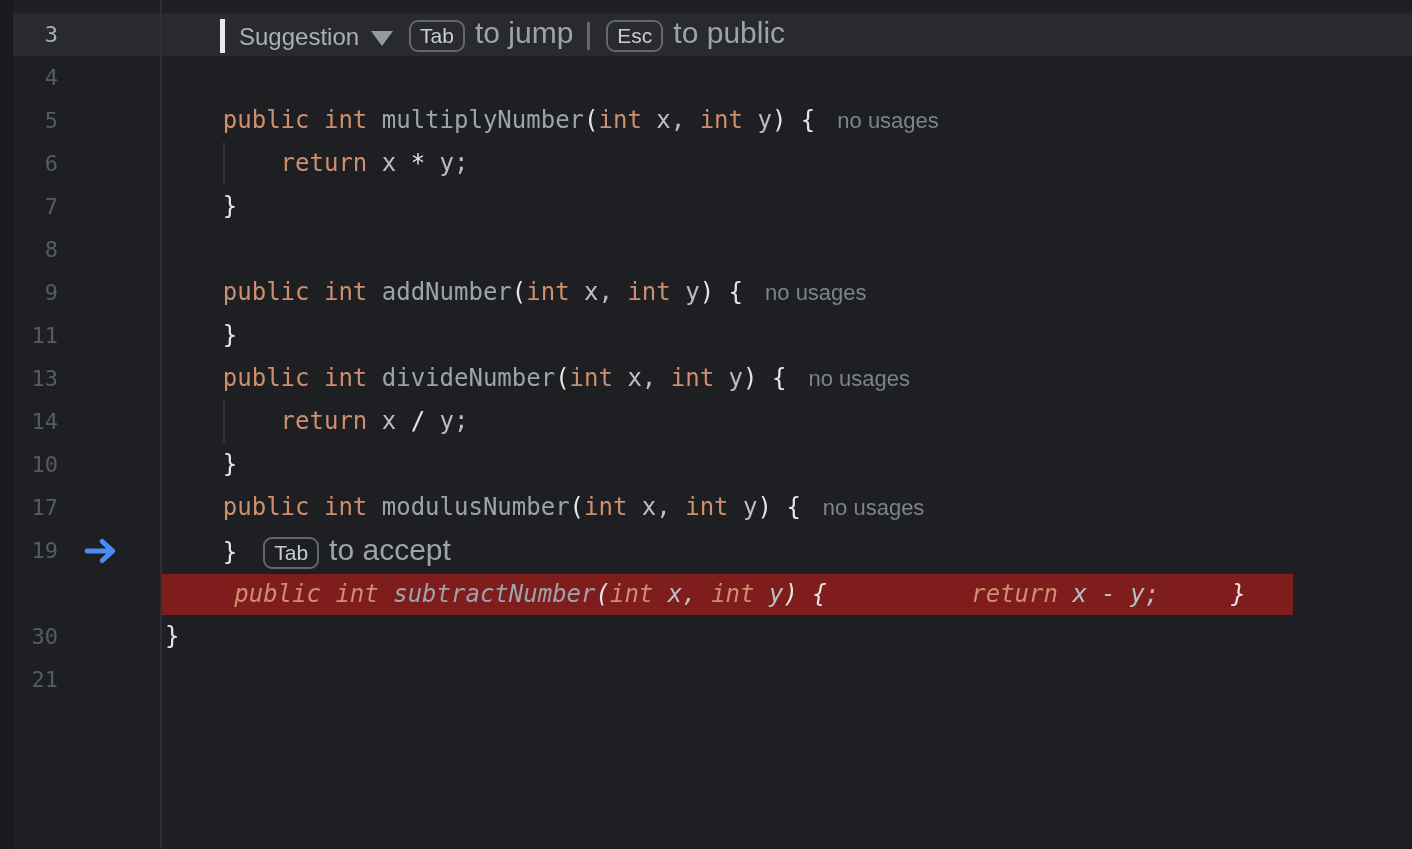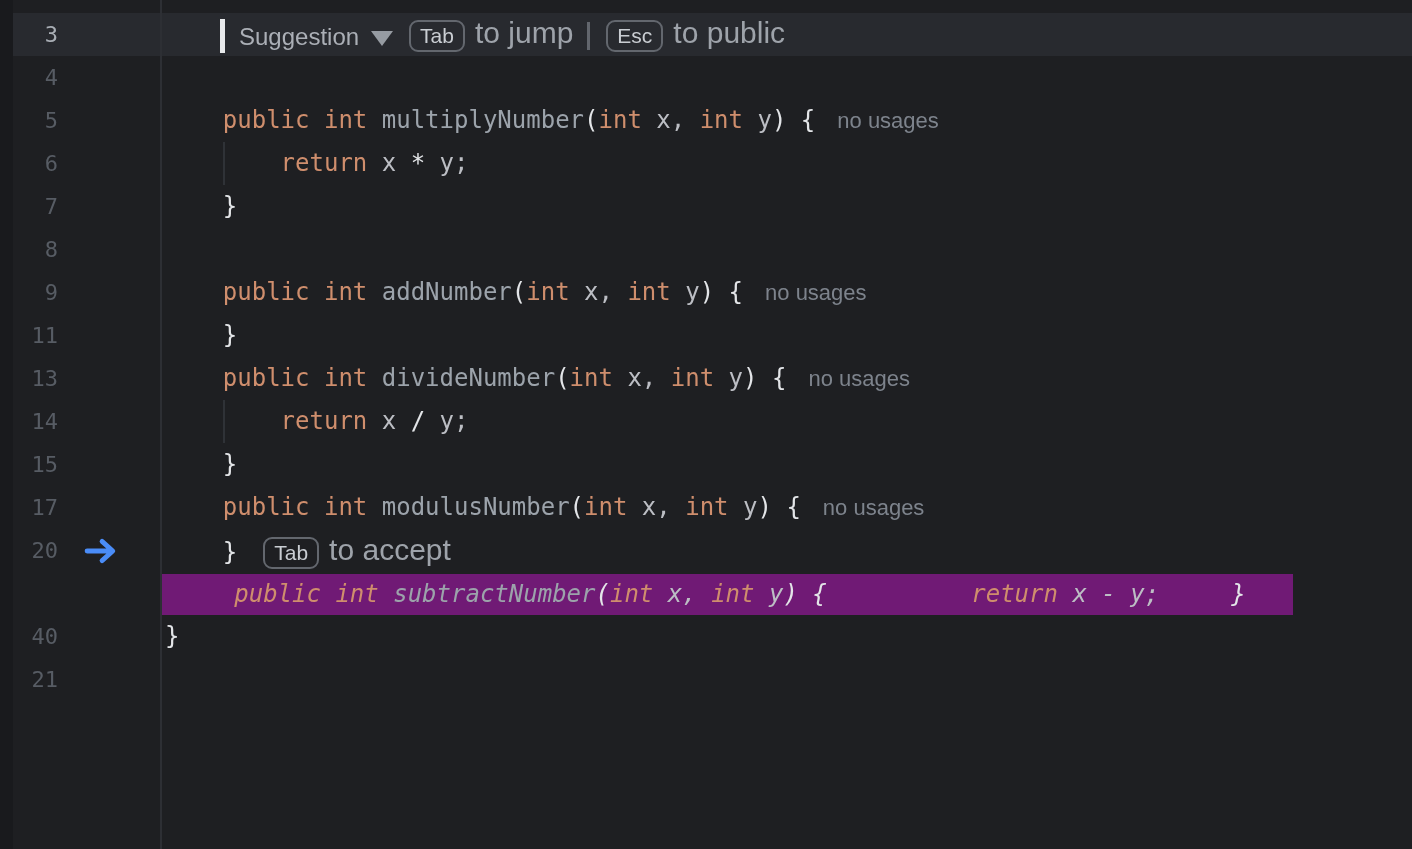--- a/index.html
+++ b/index.html
@@ -44,21 +44,21 @@
     position:absolute;left:63px;top:0;bottom:0;width:2px;
     background:#2F3237;
   }
   .t-kw{color:#CF8E6D;}
   .t-fn{color:#9CA3AB;margin-top:40px;}
   .t-pl{color:#BCBEC4;}
   .t-br{color:#E3E5E8;}
   .ghost-band{
     display:inline-block;vertical-align:middle;
     width:1131px;height:41px;line-height:41px;
-    background:#701a75;font-style:italic;
+    background:#7f1d1d;font-style:italic;
   }
   .sans{
     font-family:"Liberation Sans","DejaVu Sans",sans-serif;
     font-style:normal;
   }
   .inlay{
     font-size:22px;color:#7D838C;margin-left:22px;
     vertical-align:baseline;
   }
   .key-badge{
@@ -139,45 +139,45 @@
         <span class="lnum">13</span>
         <span class="gicon"></span>
         <div class="code"><span class="t-pl">    </span><span class="t-kw">public</span><span class="t-pl"> </span><span class="t-kw">int</span><span class="t-pl"> </span><span class="t-fn">divideNumber</span><span class="t-br">(</span><span class="t-kw">int</span><span class="t-pl"> x, </span><span class="t-kw">int</span><span class="t-pl"> y</span><span class="t-br">)</span><span class="t-pl"> </span><span class="t-br">{</span><span class="inlay sans">no usages</span></div>
       </div>
       <div class="row">
         <span class="lnum">14</span>
         <span class="gicon"></span>
         <div class="code"><span class="guide"></span><span class="t-pl">        </span><span class="t-kw">return</span><span class="t-pl"> x </span><span class="t-br">/</span><span class="t-pl"> y;</span></div>
       </div>
       <div class="row">
-        <span class="lnum">15</span>
+        <span class="lnum">10</span>
         <span class="gicon"></span>
         <div class="code"><span class="t-pl">    </span><span class="t-br">}</span></div>
       </div>
       <div class="row">
         <span class="lnum">17</span>
         <span class="gicon"></span>
         <div class="code"><span class="t-pl">    </span><span class="t-kw">public</span><span class="t-pl"> </span><span class="t-kw">int</span><span class="t-pl"> </span><span class="t-fn">modulusNumber</span><span class="t-br">(</span><span class="t-kw">int</span><span class="t-pl"> x, </span><span class="t-kw">int</span><span class="t-pl"> y</span><span class="t-br">)</span><span class="t-pl"> </span><span class="t-br">{</span><span class="inlay sans">no usages</span></div>
       </div>
       <div class="row">
-        <span class="lnum">20</span>
+        <span class="lnum">19</span>
         <span class="gicon">
           <svg width="36" height="30" viewBox="0 0 32 28">
             <path d="M3 14 H25 M17 5 L27 14 L17 23" fill="none" stroke="#4A8CF7" stroke-width="4.5" stroke-linecap="round" stroke-linejoin="round"></path>
           </svg>
         </span>
         <div class="code"><span class="t-pl">    </span><span class="t-br">}</span><span class="key-badge sans" style="margin-left: 26px;">Tab</span><span class="hint-text sans">to accept</span></div>
       </div>
       <div class="row">
         <span class="lnum"></span>
         <span class="gicon"></span>
         <div class="code noPad"><span class="ghost-band"><span class="t-pl">     </span><span class="t-kw">public</span><span class="t-pl"> </span><span class="t-kw">int</span><span class="t-pl"> </span><span class="t-fn">subtractNumber</span><span class="t-br">(</span><span class="t-kw">int</span><span class="t-pl"> x, </span><span class="t-kw">int</span><span class="t-pl"> y</span><span class="t-br">)</span><span class="t-pl"> </span><span class="t-br">{</span><span class="t-pl">          </span><span class="t-kw">return</span><span class="t-pl"> x - y;</span><span class="t-pl">     </span><span class="t-br">}</span></span></div>
       </div>
       <div class="row">
-        <span class="lnum">40</span>
+        <span class="lnum">30</span>
         <span class="gicon"></span>
         <div class="code"><span class="t-br">}</span></div>
       </div>
       <div class="row">
         <span class="lnum">21</span>
         <span class="gicon"></span>
         <div class="code"></div>
       </div>
     </div>
   <div class="gutter-sep"></div>

